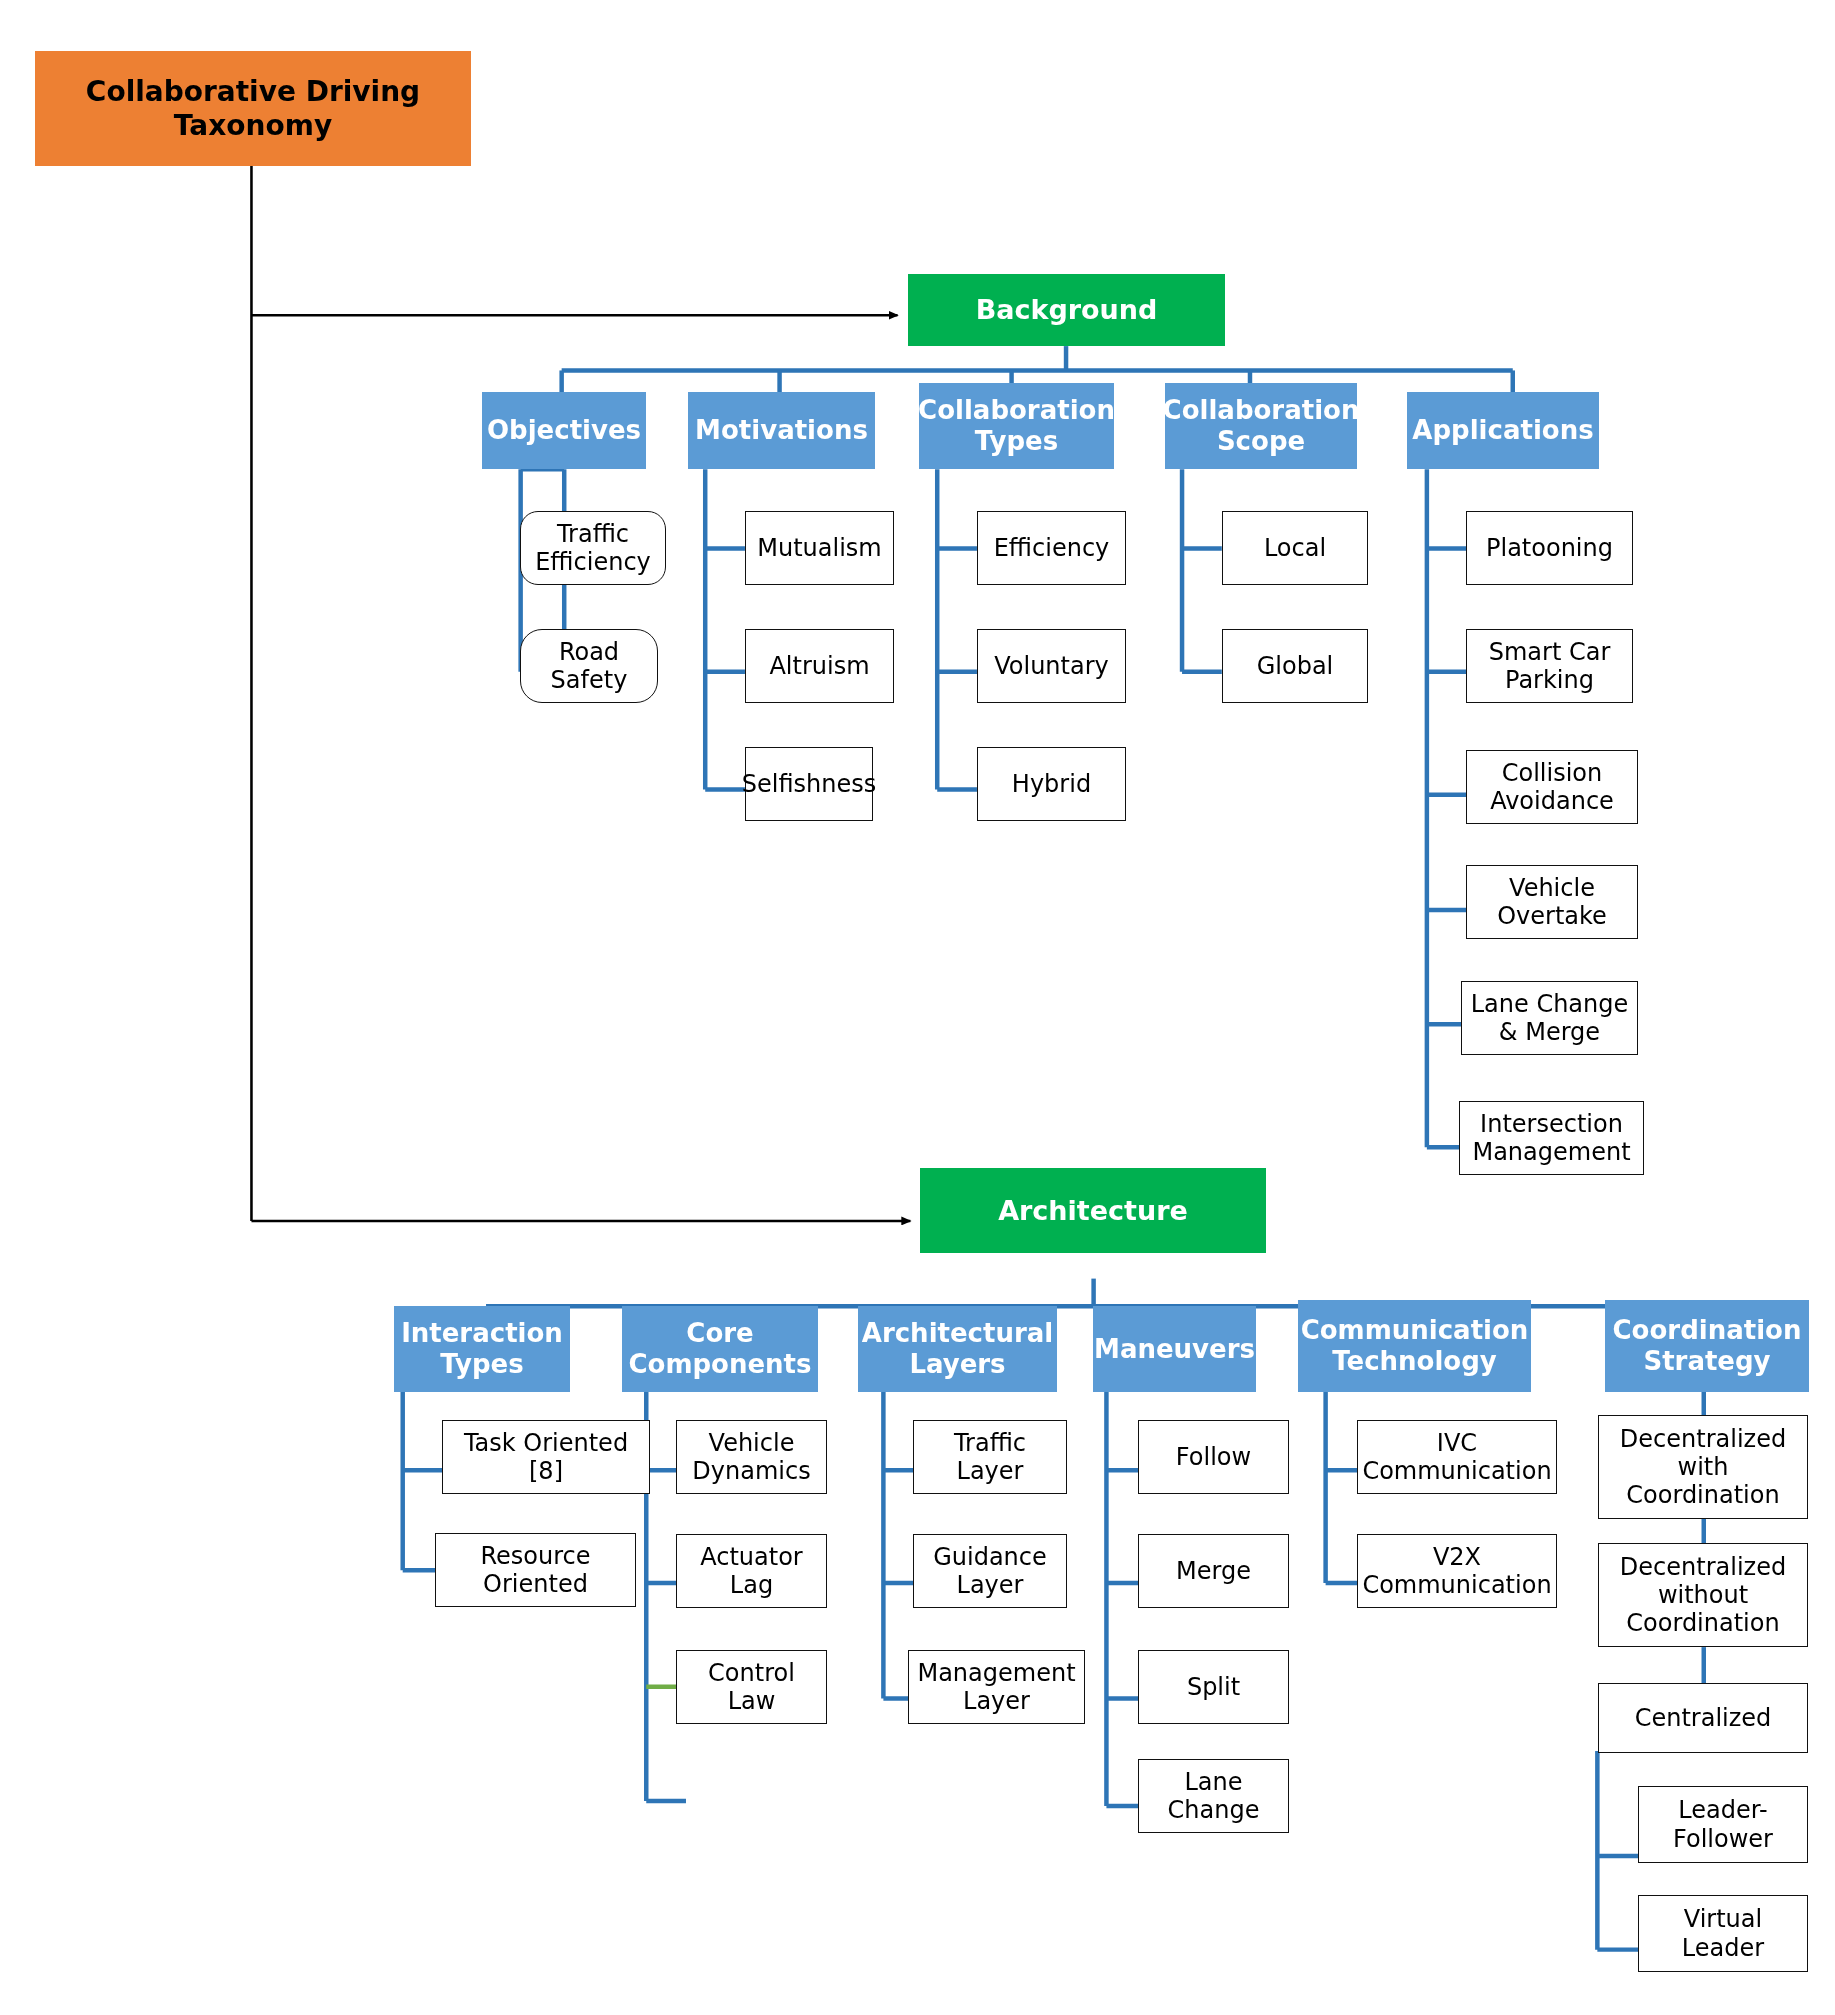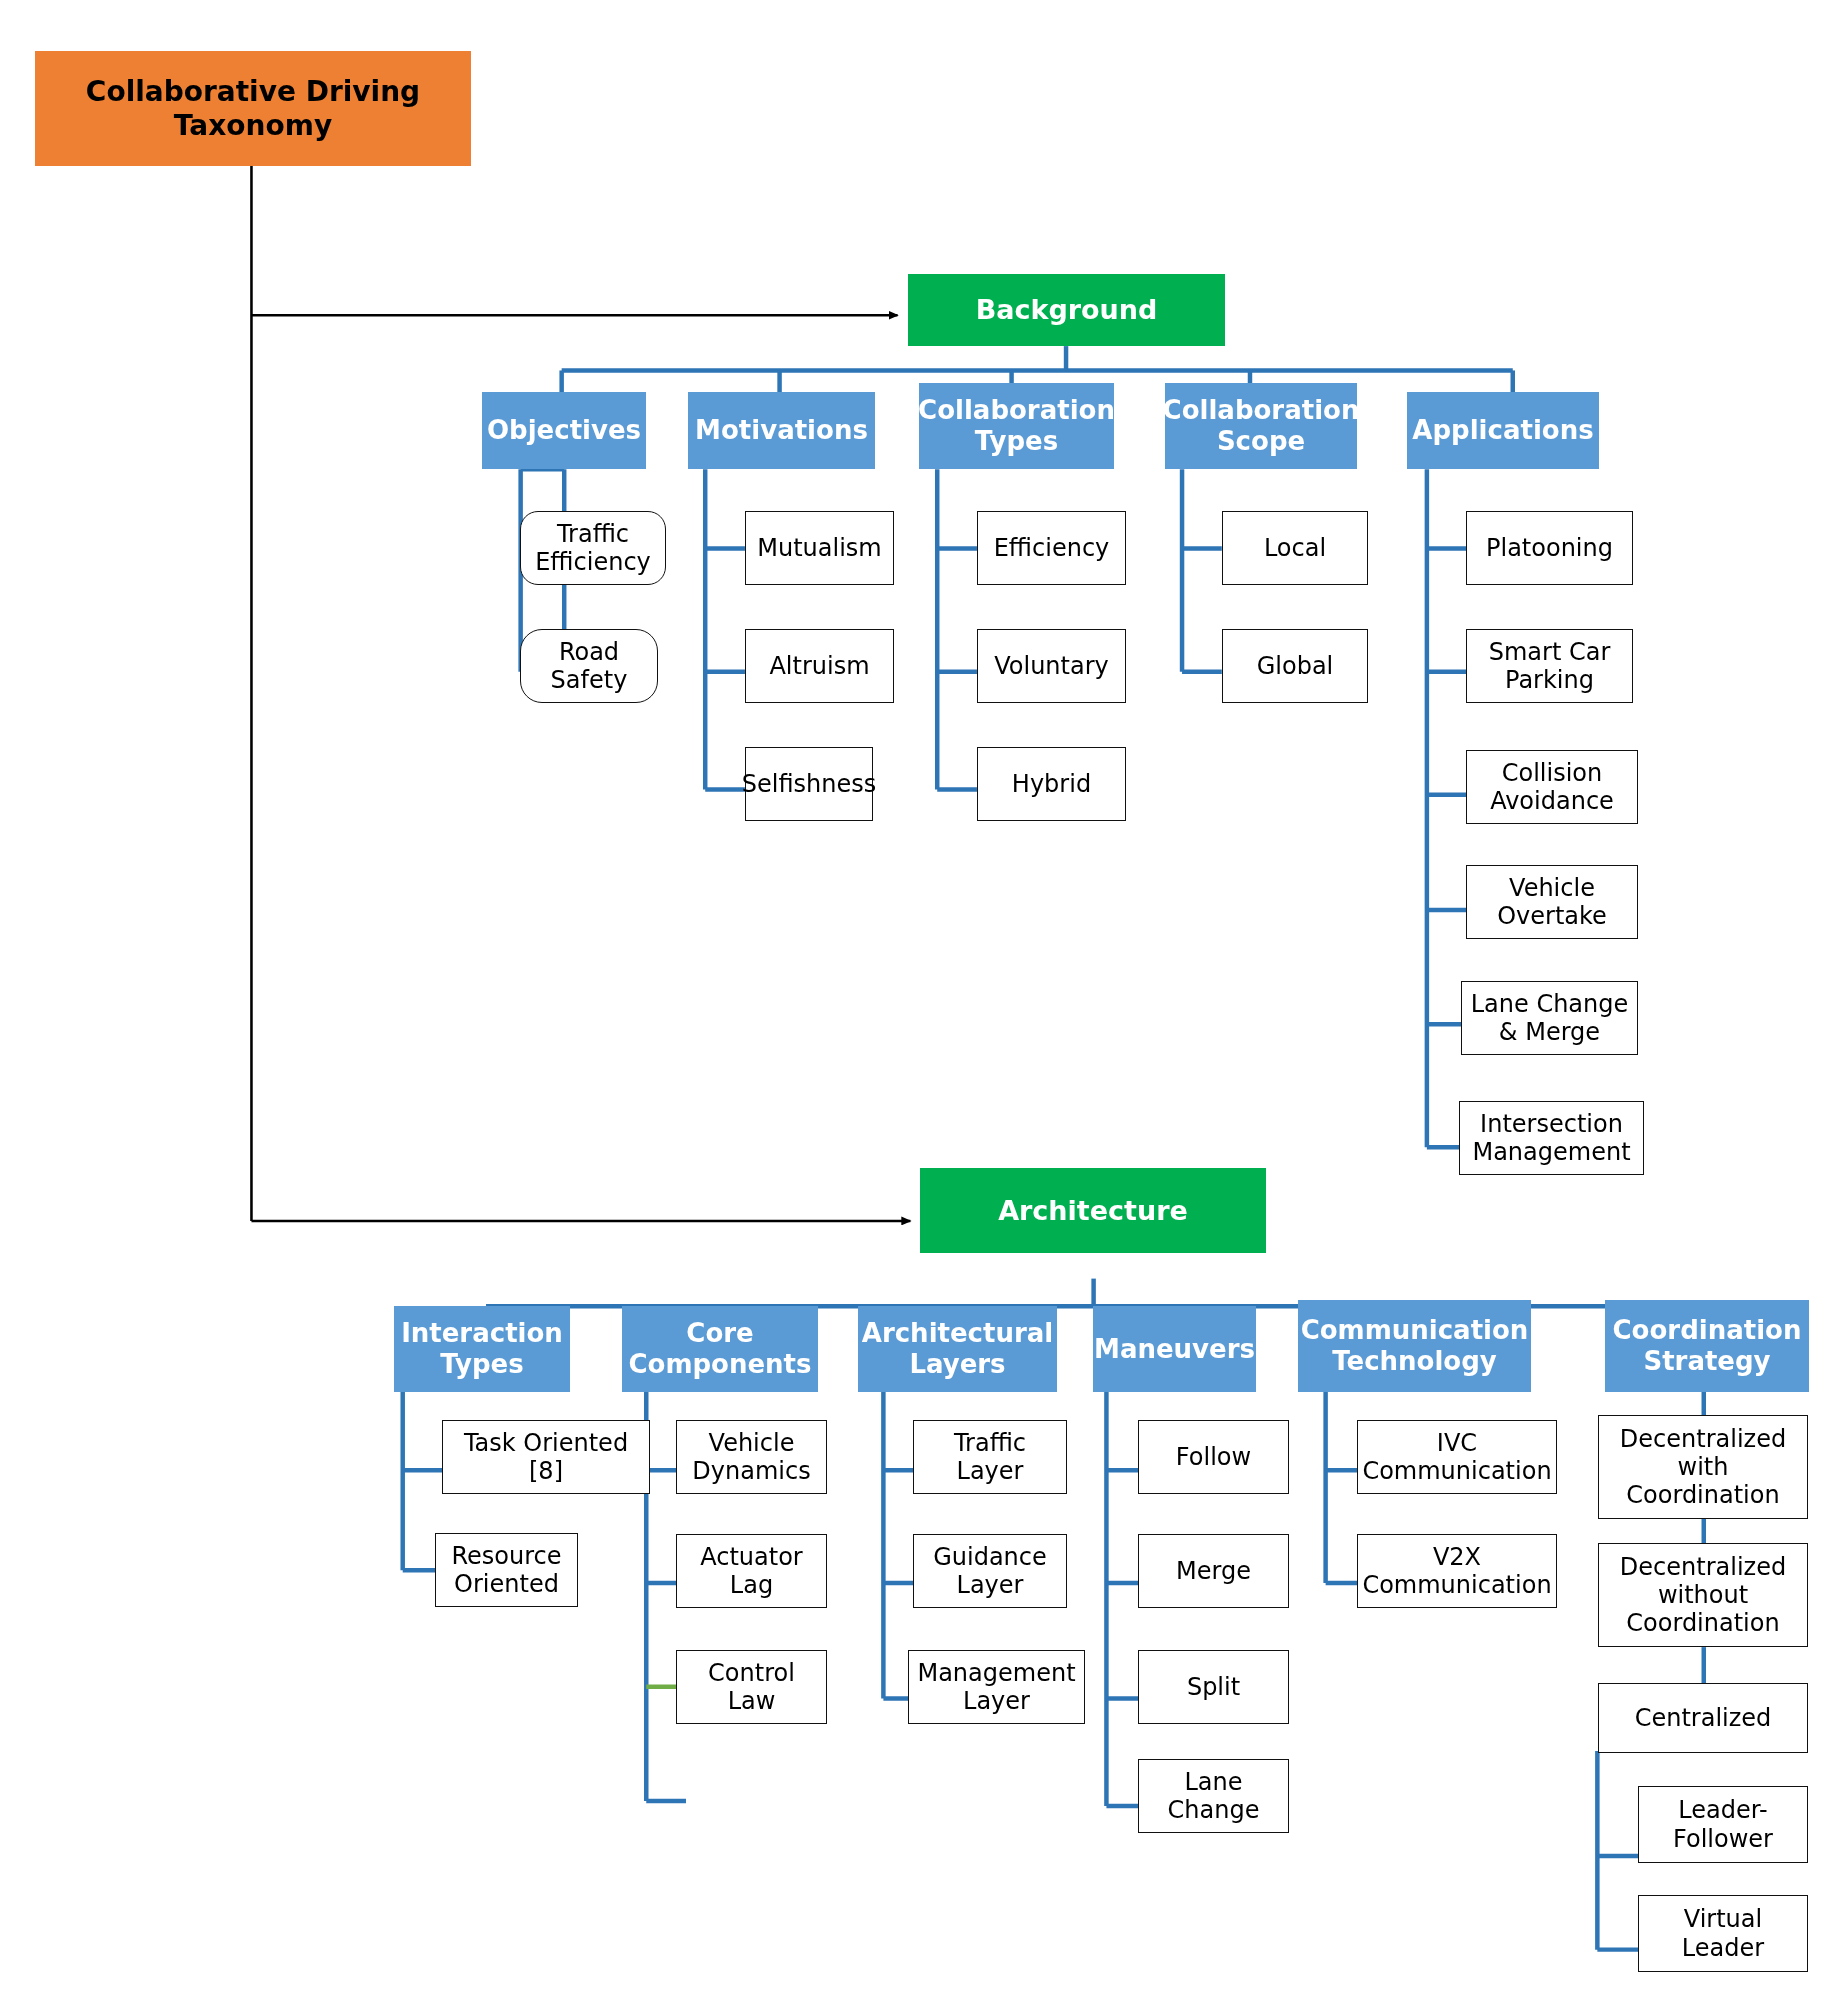--- a/index.html
+++ b/index.html
@@ -217,21 +217,21 @@
   <div class="node cat" style="left:1298px;top:1300px;width:233px;height:92px;">
     <span>Communication Technology</span>
   </div>
   <div class="node cat" style="left:1605px;top:1300px;width:204px;height:92px;">
     <span>Coordination Strategy</span>
   </div>
 
   <div class="node leaf" style="left:442px;top:1420px;width:208px;height:74px;">
     <span>Task Oriented [8]</span>
   </div>
-  <div class="node leaf" style="left:435px;top:1533px;width:143px;height:74px;">
+  <div class="node leaf" style="left:435px;top:1533px;width:201px;height:74px;">
     <span>Resource Oriented</span>
   </div>
 
   <div class="node leaf" style="left:676px;top:1420px;width:151px;height:74px;">
     <span>Vehicle Dynamics</span>
   </div>
   <div class="node leaf" style="left:676px;top:1534px;width:151px;height:74px;">
     <span>Actuator Lag</span>
   </div>
   <div class="node leaf" style="left:676px;top:1650px;width:151px;height:74px;">

